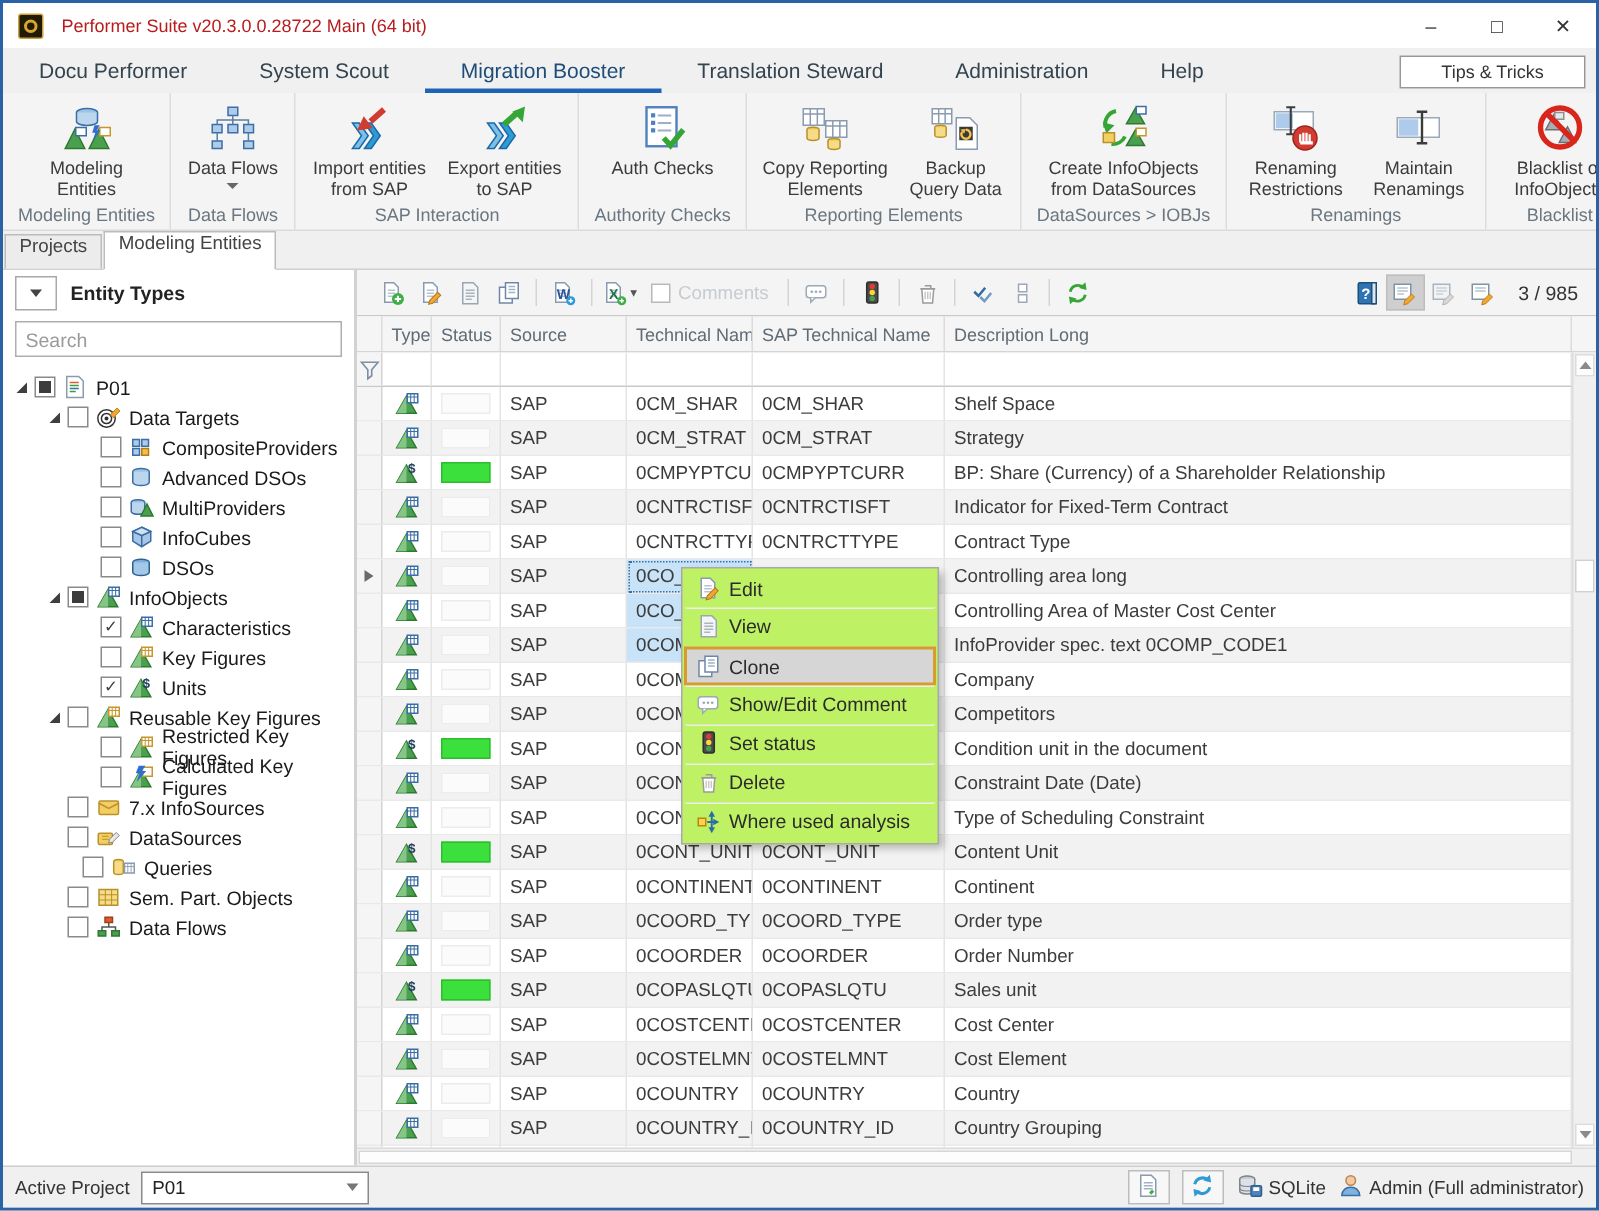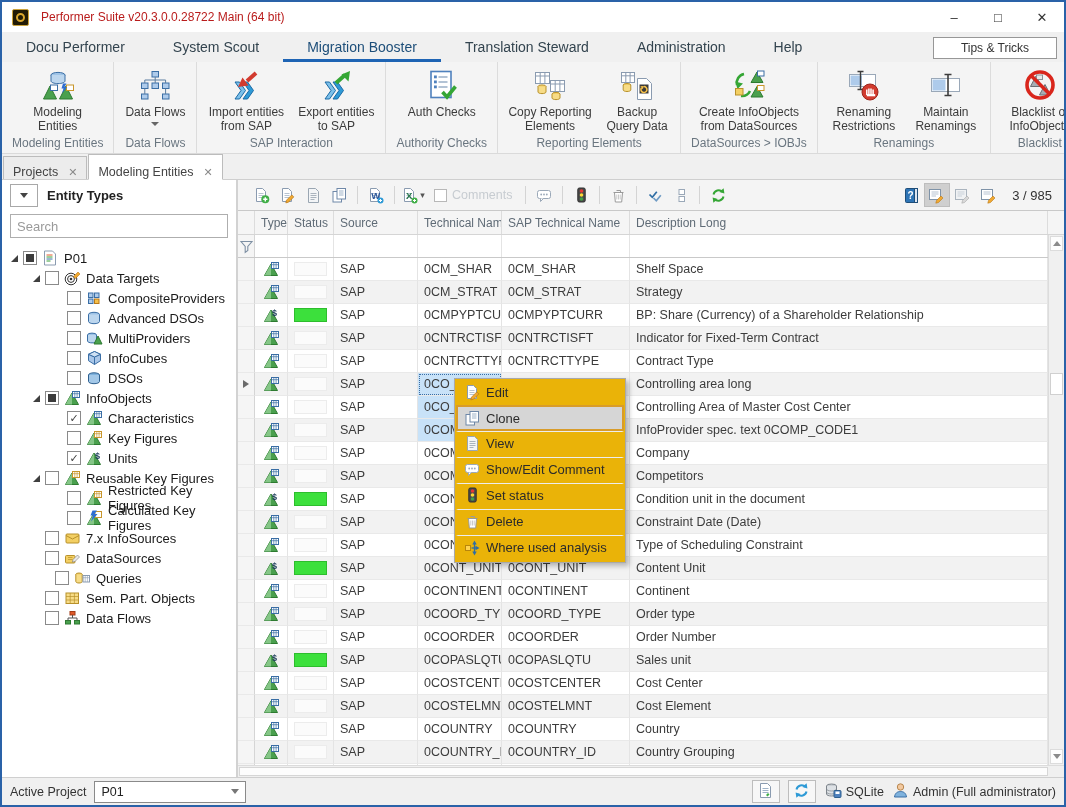--- a/index.html
+++ b/index.html
@@ -32,21 +32,21 @@
          font-size:12px; color:#3b3b3b; line-height:1.18; padding:0 4px; }
   .rbtn .ric{ height:36px; display:flex; align-items:center; justify-content:center; margin-bottom:2px; }
   .rb-caret{ width:0;height:0;border-left:4px solid transparent;border-right:4px solid transparent;
              border-top:4px solid #666; margin-top:3px; }
   .rgroup-label{ height:17px; font-size:12px; color:#6a7680; text-align:center; white-space:nowrap; padding:0 6px; }
 
   
   .doctabs{ height:26px; background:#f0f0f0; border-bottom:1px solid #cfcfcf; display:flex;
             align-items:flex-end; padding-left:1px; flex:none; }
   .dtab{ height:23px; display:flex; align-items:flex-end; gap:10px; padding:0 9px; margin-right:1px;
-         border:1px solid #bcbcbc; border-bottom:none; background:#ececec; font-size:12.5px; color:#444; }
+         border:1px solid #bcbcbc; border-bottom:none; background:#ececec; font-size:12.5px; color:#444;flex-direction:column; }
   .dtab.active{ background:#fff; height:26px; margin-bottom:-1px; border-bottom:1px solid #fff; }
   .tab-x{ color:#8a8a8a; font-size:11px; }
 
   
   .main{ flex:1; display:flex; min-height:0; }
   .leftpanel{ width:236px; flex:none; background:#fff; border-right:2px solid #d2d2d2;
               display:flex; flex-direction:column; }
   .panelhdr{ height:30px; display:flex; align-items:center; gap:9px; padding:0 8px; flex:none; }
   .drop-btn{ width:28px; height:23px; background:#fff; border:1px solid #a8a8a8; display:flex;
              align-items:center; justify-content:center; }
@@ -116,21 +116,21 @@
   .combo{ width:152px; height:22px; border:1px solid #8a8a8a; background:#fff; display:flex; align-items:center;
           padding:0 6px; margin-left:8px; font-size:12.5px; color:#222; }
   .combo::after{ content:""; margin-left:auto; width:0;height:0; border-left:4px solid transparent;
                  border-right:4px solid transparent; border-top:5px solid #777; }
   .sb-right{ margin-left:auto; display:flex; align-items:center; gap:8px; }
   .sb-btn{ width:28px; height:23px; border:1px solid #bdbdbd; background:#f7f7f7; display:flex;
            align-items:center; justify-content:center; }
   .sb-item{ display:flex; align-items:center; gap:4px; }
 
   
-  .ctxmenu{ position:absolute; left:452px; top:376px; width:172px; background:#eab308; border:1px solid #a9a9a9;
+  .ctxmenu{ position:absolute; left:452px; top:376px; width:172px; background:#bef264; border:1px solid #a9a9a9;
             box-shadow:3px 3px 5px rgba(0,0,0,.25); z-index:50; padding:1px; }
   .citem{ height:25px; display:flex; align-items:center; font-size:13px; color:#2b2b2b; border:2px solid transparent; }
   .citem + .citem{ border-top:1px solid #ededed; height:26px; }
   .citem .cic{ width:28px; flex:none; display:flex; align-items:center; justify-content:center; }
   .citem.hl{ background:#d6d6d6; border:2px solid #d89c2a; }
 </style>
 </head>
 <body>
 
 <div class="window">
@@ -1253,38 +1253,38 @@
       <div class="citem">
      <span class="cic">
           <svg width="17" height="17" viewBox="0 0 17 17" xmlns="http://www.w3.org/2000/svg">
             <path d="M3.5 1.5h6l3 3v10h-9z" fill="#fff" stroke="#8a9bb0"></path>
             <path d="M5.5 6.5h5M5.5 8.5h5M5.5 10.5h5" stroke="#b7c3d1"></path>
             <path d="M7.5 13.2l5.3-5.3 2 2-5.3 5.3-2.7.7z" fill="#f0a830" stroke="#b8791a" stroke-width=".7"></path>
           </svg>
         </span>
      <span>Edit</span>
       </div>
+      <div class="citem">
+     <span class="cic">
+          <svg width="17" height="17" viewBox="0 0 17 17" xmlns="http://www.w3.org/2000/svg">
+            <path d="M3.5 1.5h7l3 3v11h-10z" fill="#f3f5f7" stroke="#9aa6b2"></path>
+            <path d="M5.5 6.5h6M5.5 8.5h6M5.5 10.5h6M5.5 12.5h4" stroke="#aab4be"></path>
+          </svg>
+        </span>
+     <span>View</span>
+      </div>
       <div class="citem hl">
      <span class="cic">
           <svg width="17" height="17" viewBox="0 0 17 17" xmlns="http://www.w3.org/2000/svg">
             <rect x="2" y="4.5" width="8.5" height="10.5" fill="#fff" stroke="#6f88a8"></rect>
             <rect x="6" y="1.5" width="8.5" height="10.5" fill="#fff" stroke="#6f88a8"></rect>
             <path d="M8 4h4.5M8 6h4.5M8 8h4.5" stroke="#9fb3c8"></path>
           </svg>
         </span>
      <span>Clone</span>
-      </div>
-      <div class="citem">
-     <span class="cic">
-          <svg width="17" height="17" viewBox="0 0 17 17" xmlns="http://www.w3.org/2000/svg">
-            <path d="M3.5 1.5h7l3 3v11h-10z" fill="#f3f5f7" stroke="#9aa6b2"></path>
-            <path d="M5.5 6.5h6M5.5 8.5h6M5.5 10.5h6M5.5 12.5h4" stroke="#aab4be"></path>
-          </svg>
-        </span>
-     <span>View</span>
       </div>
       <div class="citem">
      <span class="cic">
           <svg width="17" height="17" viewBox="0 0 17 17" xmlns="http://www.w3.org/2000/svg">
             <rect x="1.5" y="3.5" width="13" height="8" rx="2" fill="#fff" stroke="#9aa8b8"></rect>
             <path d="M4.5 11.5v3l3-3" fill="#fff" stroke="#9aa8b8"></path>
             <circle cx="5.2" cy="7.5" r=".9" fill="#9aa8b8"></circle>
             <circle cx="8" cy="7.5" r=".9" fill="#9aa8b8"></circle>
             <circle cx="10.8" cy="7.5" r=".9" fill="#9aa8b8"></circle>
           </svg>

